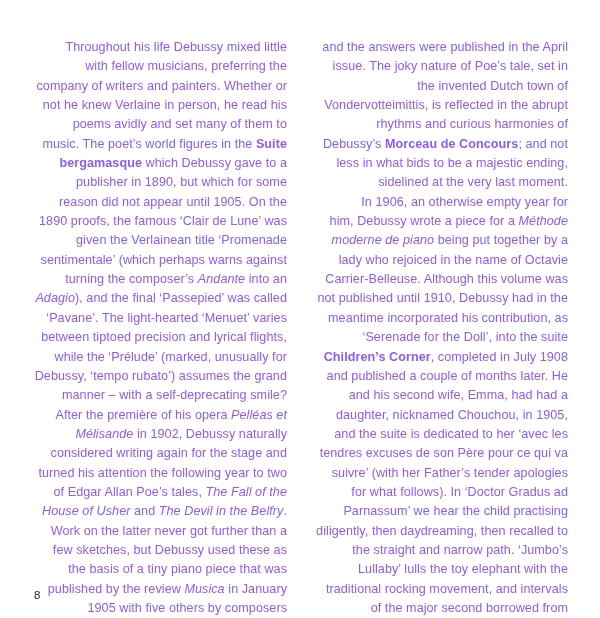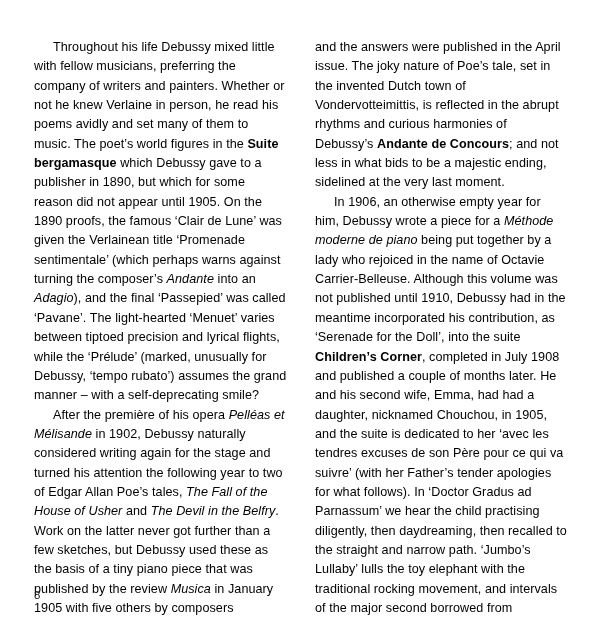--- a/index.html
+++ b/index.html
@@ -29,22 +29,22 @@
     display: flex;
     gap: 28px;
   }
   .col {
     width: 253px;
   }
   p {
     margin: 0;
     font-size: 12.6px;
     line-height: 19.35px;
-    text-align: left;
-    color: #000000;
+    text-align: right;
+    color: #8b5cf6;
     letter-spacing: 0.005em;
   }
   p.indent {
     text-indent: 19px;
   }
   em {
     font-style: italic;
   }
   strong {
     font-weight: bold;
@@ -61,18 +61,18 @@
 </head>
 <body>
 
 <div class="page">
   <div class="columns">
     <div class="col">
       <p class="indent">Throughout his life Debussy mixed little with fellow musicians, preferring the company of writers and painters. Whether or not he knew Verlaine in person, he read his poems avidly and set many of them to music. The poet’s world figures in the <strong>Suite bergamasque</strong> which Debussy gave to a publisher in 1890, but which for some reason did not appear until 1905. On the 1890 proofs, the famous ‘Clair de Lune’ was given the Verlainean title ‘Promenade sentimentale’ (which perhaps warns against turning the composer’s <em>Andante</em> into an <em>Adagio</em>), and the final ‘Passepied’ was called ‘Pavane’. The light-hearted ‘Menuet’ varies between tiptoed precision and lyrical flights, while the ‘Prélude’ (marked, unusually for Debussy, ‘tempo rubato’) assumes the grand manner – with a self-deprecating smile?</p>
       <p class="indent">After the première of his opera <em>Pelléas et Mélisande</em> in 1902, Debussy naturally considered writing again for the stage and turned his attention the following year to two of Edgar Allan Poe’s tales, <em>The Fall of the House of Usher</em> and <em>The Devil in the Belfry</em>. Work on the latter never got further than a few sketches, but Debussy used these as the basis of a tiny piano piece that was published by the review <em>Musica</em> in January 1905 with five others by composers including Massenet, Saint-Saëns and Chaminade. Readers were asked to guess the composers’ identities</p>
     </div>
     <div class="col">
-      <p>and the answers were published in the April issue. The joky nature of Poe’s tale, set in the invented Dutch town of Vondervotteimittis, is reflected in the abrupt rhythms and curious harmonies of Debussy’s <strong>Andante de Concours</strong>; and not less in what bids to be a majestic ending, sidelined at the very last moment.</p>
+      <p>and the answers were published in the April issue. The joky nature of Poe’s tale, set in the invented Dutch town of Vondervotteimittis, is reflected in the abrupt rhythms and curious harmonies of Debussy’s <strong>Morceau de Concours</strong>; and not less in what bids to be a majestic ending, sidelined at the very last moment.</p>
       <p class="indent">In 1906, an otherwise empty year for him, Debussy wrote a piece for a <em>Méthode moderne de piano</em> being put together by a lady who rejoiced in the name of Octavie Carrier-Belleuse. Although this volume was not published until 1910, Debussy had in the meantime incorporated his contribution, as ‘Serenade for the Doll’, into the suite <strong>Children’s Corner</strong>, completed in July 1908 and published a couple of months later. He and his second wife, Emma, had had a daughter, nicknamed Chouchou, in 1905, and the suite is dedicated to her ‘avec les tendres excuses de son Père pour ce qui va suivre’ (with her Father’s tender apologies for what follows). In ‘Doctor Gradus ad Parnassum’ we hear the child practising diligently, then daydreaming, then recalled to the straight and narrow path. ‘Jumbo’s Lullaby’ lulls the toy elephant with the traditional rocking movement, and intervals of the major second borrowed from Mussorgsky; and in ‘Serenade for the Doll’ Debussy shows his genius as a composer of  light music. ‘The snow is dancing’ again borrows, this</p>
     </div>
   </div>
   <div class="folio">8</div>
 </div>
 
 </body></html>

